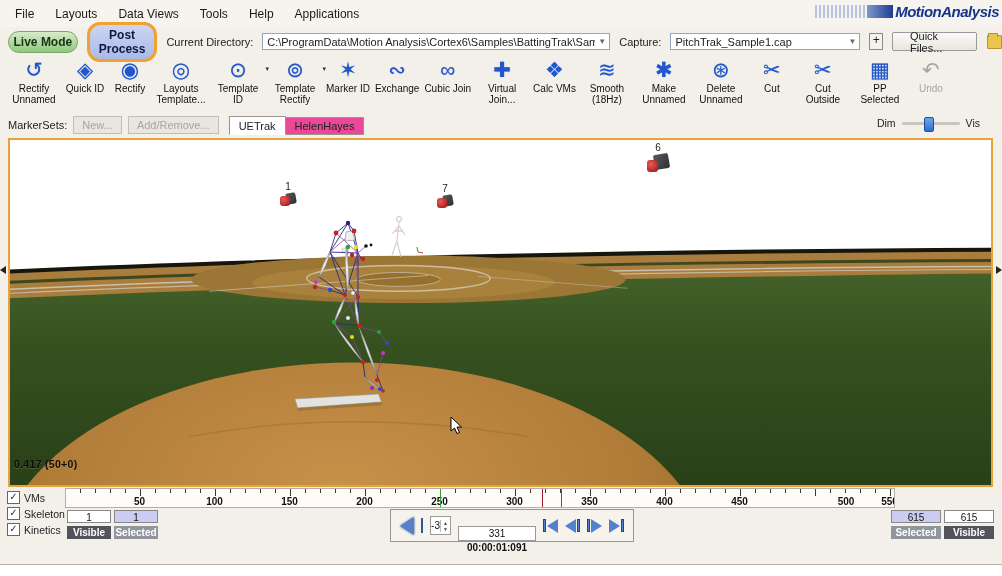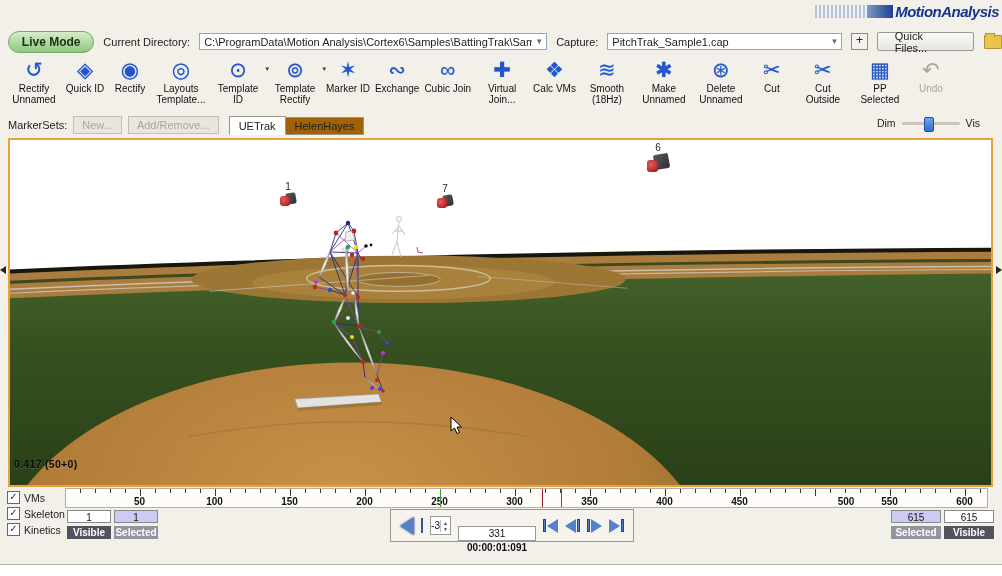--- a/index.html
+++ b/index.html
@@ -39,21 +39,21 @@
   .tool .tlabel{font-size:10px;line-height:1.12;text-align:center;color:#111;max-width:52px;}
   .tool.dd::after{content:"▾";position:absolute;right:-3px;top:9px;font-size:7px;color:#333;}
   .tool.disabled .glyph,.tool.disabled .tlabel{color:#a9a59c;text-shadow:none;}
   .search-shape{width:13px;height:13px;border:3px solid #2356c8;border-radius:50%;position:relative;margin-top:4px;box-sizing:border-box;}
   .search-shape::after{content:"";position:absolute;width:7px;height:3px;background:#2356c8;right:-6px;bottom:-3px;transform:rotate(40deg);}
 
   
   .msrow{position:absolute;left:0;top:112px;width:100%;height:26px;display:flex;align-items:center;padding-left:8px;gap:6px;font-size:11px;color:#222;box-sizing:border-box;}
   .ms-btn{border:1px solid #c3bfb6;background:#e9e6df;color:#a9a59c;font-size:11px;padding:2px 8px;}
   .tabs{display:flex;margin-left:4px;align-items:flex-end;}
-  .tab{font-size:11px;padding:3px 9px 2px;border:1px solid #9a968e;background:#a16207;color:#222;}
+  .tab{font-size:11px;padding:3px 9px 2px;border:1px solid #9a968e;background:#ec4899;color:#222;}
   .tab.active{background:#ffffff;border-bottom:1px solid #fff;position:relative;z-index:2;}
   .tab.inactive{border-left:none;padding-top:2px;}
   .dimvis{position:absolute;right:22px;top:117px;display:flex;align-items:center;gap:6px;font-size:10.5px;color:#222;}
   .slider-track{width:58px;height:3px;background:#c9c5bc;border-radius:2px;position:relative;}
   .slider-thumb{position:absolute;left:22px;top:-5px;width:8px;height:13px;background:linear-gradient(#6aa6e8,#2f6fce);border:1px solid #1d4f9e;border-radius:2px;}
 
   
   .viewport{position:absolute;left:8px;top:138px;width:981px;height:345px;border:2px solid #e6a33c;background:#fff;overflow:hidden;}
   .vp-overlay-text{position:absolute;left:4px;top:318px;font-size:10.5px;font-weight:bold;color:#0c0c0c;letter-spacing:.3px;text-shadow:0 1px 0 rgba(255,255,255,.18);}
   .cam{position:absolute;display:flex;flex-direction:column;align-items:center;}
@@ -65,21 +65,21 @@
   .cam-big .cam-box{width:15px;height:15px;}
   .cam-big .cam-lens{width:11px;height:12px;}
   .edge-tri{position:absolute;width:0;height:0;}
   .edge-tri.left{left:0;top:266px;border-top:4px solid transparent;border-bottom:4px solid transparent;border-right:6px solid #222;}
   .edge-tri.right{right:0;top:266px;border-top:4px solid transparent;border-bottom:4px solid transparent;border-left:6px solid #222;}
 
   
   .timeline{position:absolute;left:0;top:488px;width:100%;height:58px;background:#f3f0e9;}
   .cb-row{position:absolute;left:7px;display:flex;align-items:center;gap:4px;font-size:10.5px;color:#222;}
   .cbx{width:11px;height:11px;background:#fff;border:1px solid #666;font-size:10px;line-height:10px;text-align:center;color:#203060;}
-  .ruler{position:absolute;left:65px;top:0;width:923px;height:20px;background:#fdfcf8;border:1px solid #b3afa6;box-sizing:border-box;overflow:hidden;}
+  .ruler{position:absolute;left:65px;top:0;width:830px;height:20px;background:#fdfcf8;border:1px solid #b3afa6;box-sizing:border-box;overflow:hidden;}
   .tick{position:absolute;top:0;width:1px;background:#3a3a3a;}
   .tick.minor{height:4px;}
   .tick.major{height:7px;}
   .rlabel{position:absolute;top:7px;font-size:10px;font-weight:bold;color:#111;transform:translateX(-50%);}
   .rmark{position:absolute;top:0;width:1px;height:18px;}
   .num-field{position:absolute;height:13px;border:1px solid #888;background:#fff;font-size:10px;text-align:center;line-height:13px;color:#111;box-sizing:border-box;}
   .num-field.sel{background:#ccccf2;}
   .tl-btn{position:absolute;height:13px;font-size:10px;font-weight:bold;color:#fff;text-align:center;line-height:13px;cursor:default;}
   .btn-dark{background:#53535e;}
   .btn-gray{background:#9095a0;}
@@ -104,28 +104,37 @@
   .calc-btn{position:absolute;left:2px;top:1px;width:62px;height:16px;border:1px solid #999;background:linear-gradient(#f2efe9,#ddd9d0);font-size:10.5px;color:#222;display:flex;align-items:center;justify-content:center;gap:4px;}
   .calc-btn .chev{font-size:7px;color:#333;}
   .progress{position:absolute;left:65px;top:1px;width:923px;height:14px;background:#e7e5f8;border:1px solid #8a8a8a;box-shadow:inset 0 1px 2px rgba(0,0,0,.15);box-sizing:border-box;}
   .pline{position:absolute;top:0;width:2px;height:12px;background:#f090c0;}
 </style>
 </head>
 <body>
 
 <div class="window">
 
+  <div class="menubar">
+      <span class="menu-item">File</span>
+      <span class="menu-item">Layouts</span>
+      <span class="menu-item">Data Views</span>
+      <span class="menu-item">Tools</span>
+      <span class="menu-item">Help</span>
+      <span class="menu-item">Applications</span>
+    </div>
   <div class="logo">
     <span class="logo-halftone"></span>
     <span class="logo-block"></span>
     <span class="logo-text">MotionAnalysis</span>
   </div>
 
   <div class="modebar">
     <div class="pill live">Live Mode</div>
+    <div class="pill post">Post Process</div>
     <span class="field-label">Current Directory:</span>
     <div class="combo dir-combo">
       <span class="val">C:\ProgramData\Motion Analysis\Cortex6\Samples\BattingTrak\Sample6</span>
       <span class="chev">▼</span>
     </div>
     <span class="field-label">Capture:</span>
     <div class="combo cap-combo">
       <span class="val">PitchTrak_Sample1.cap</span>
       <span class="chev">▼</span>
     </div>

